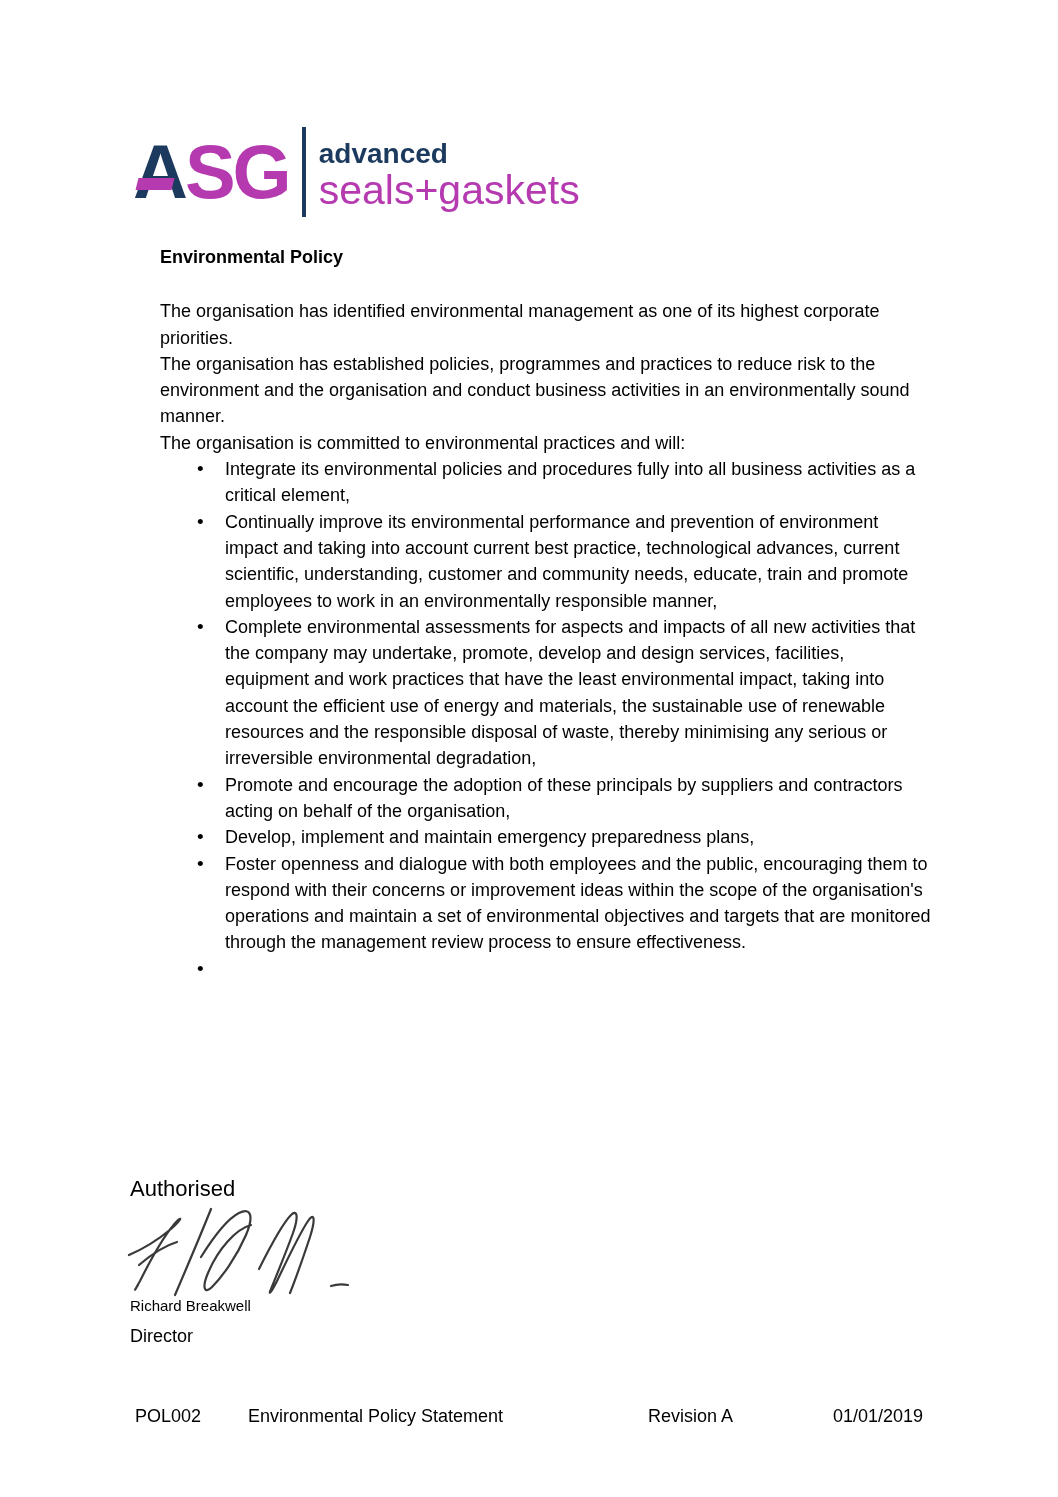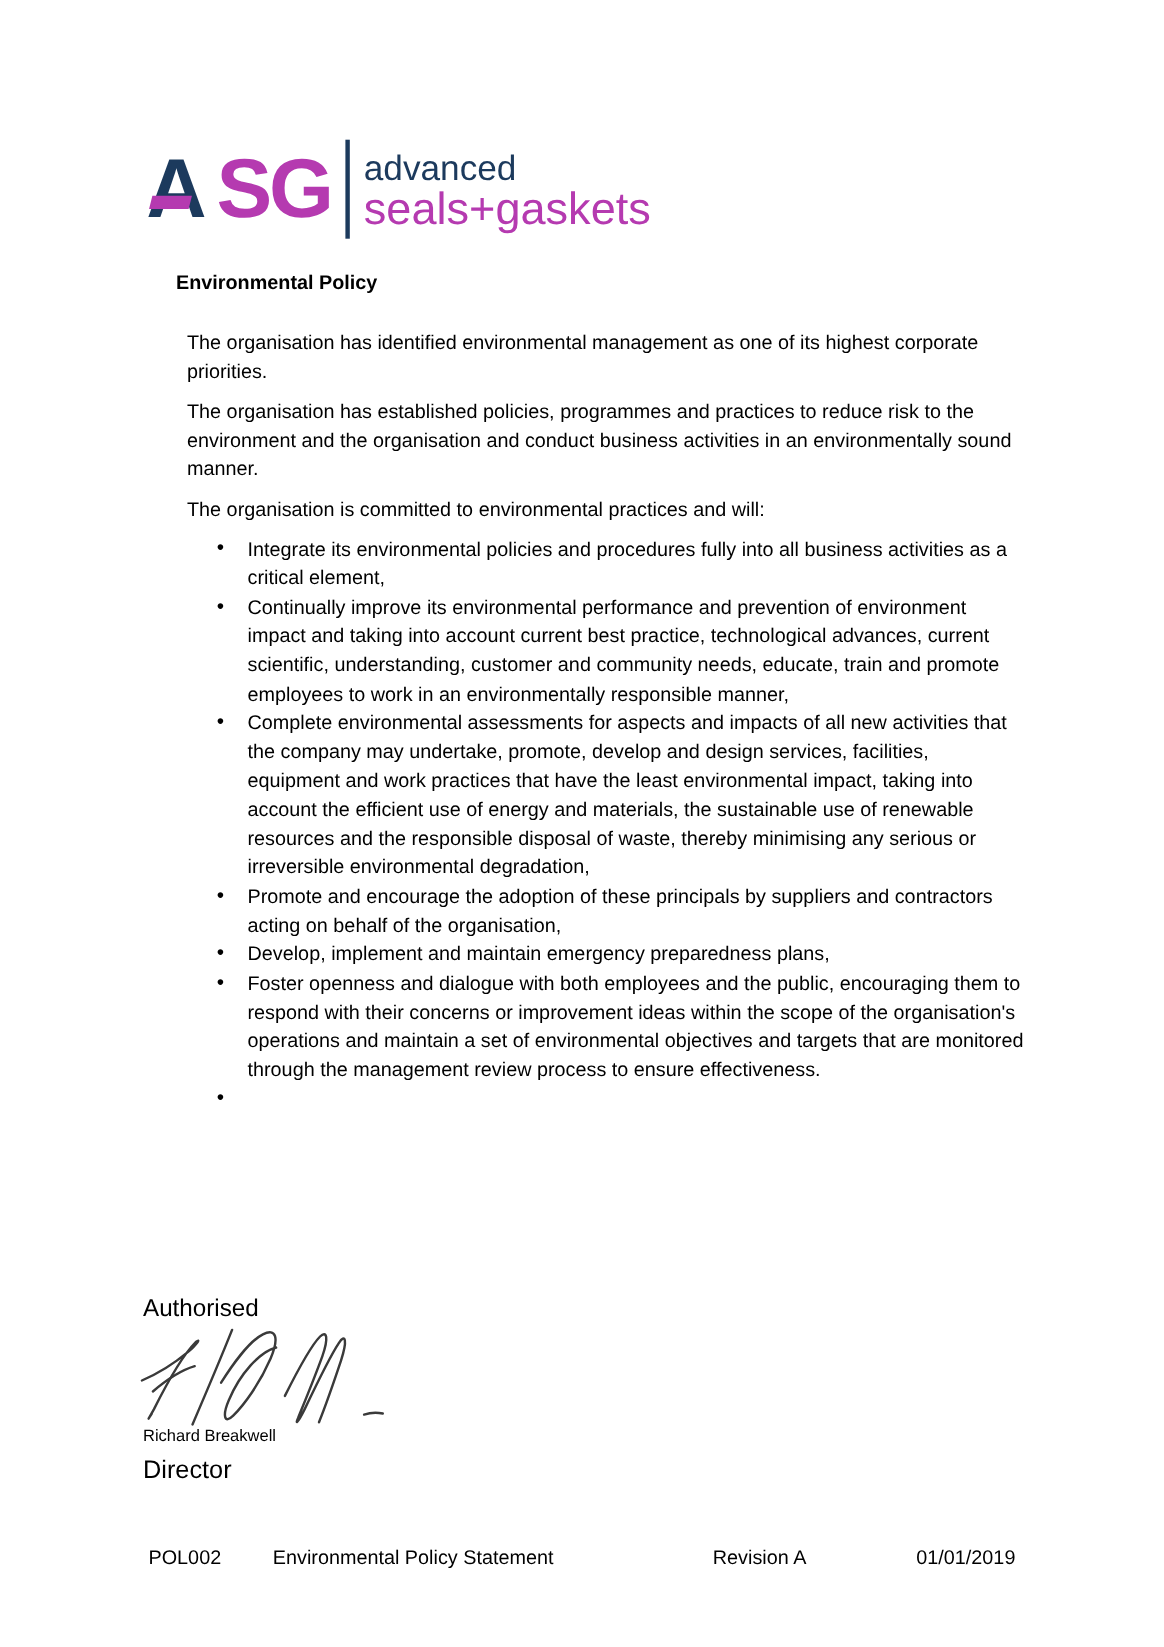--- a/index.html
+++ b/index.html
@@ -25,40 +25,40 @@
   }
   .monogram {
     position: relative;
     font-size: 76px;
     font-weight: 800;
     letter-spacing: -3px;
     line-height: 92px;
     white-space: nowrap;
   }
   .mono-a  { color: var(--navy, #1c3a5d); }
-  .mono-sg { color: var(--magenta, #b53ab0); margin-left: 12px; }
+  .mono-sg { color: var(--magenta, #b53ab0); }
   .a-bar {
     position: absolute;
     left: 4px;
     top: 52px;
     width: 36px;
     height: 12px;
     background: var(--magenta, #b53ab0);
     transform: skewX(-14deg);
   }
   .logo-divider {
     width: 4px;
     height: 90px;
     background: var(--navy, #1c3a5d);
     margin: 0 13px 0 13px;
   }
   .logo-text { display: flex; flex-direction: column; justify-content: center; }
   .tag1 {
-    font-size: 32px;
-    font-weight: normal;
+    font-size: 28px;
+    font-weight: bold;
     color: var(--navy, #1c3a5d);
     line-height: 37px;
   }
   .tag2 {
     font-size: 41px;
     font-weight: 400;
     color: var(--magenta, #b53ab0);
     line-height: 37px;
   }
 
@@ -70,21 +70,21 @@
     width: 772px;
     font-size: 18px;
     line-height: 26.3px;
   }
   .doc-title {
     font-size: 18px;
     font-weight: bold;
     margin: 0 0 28px 0;
     line-height: 26.3px;
   }
-  .paras p { margin: 10px; }
+  .paras p { margin: 0; }
   .bullets {
     list-style: none;
     margin: 0;
     padding: 0;
   }
   .bullets li {
     position: relative;
     padding-left: 65px;
     min-height: 26.3px;
   }
@@ -119,21 +119,21 @@
     position: absolute;
     left: 130px;
     top: 1293px;
     font-size: 15px;
     line-height: 26px;
   }
   .sig-role {
     position: absolute;
     left: 130px;
     top: 1323px;
-    font-size: 23px;
+    font-size: 18px;
     line-height: 26px;
   }
 
   
   .footer { position: absolute; left: 0; top: 1406px; width: 100%; font-size: 18px; }
   .f-code  { position: absolute; left: 135px; }
   .f-title { position: absolute; left: 248px; }
   .f-rev   { position: absolute; left: 648px; }
   .f-date  { position: absolute; left: 833px; }
 </style>

